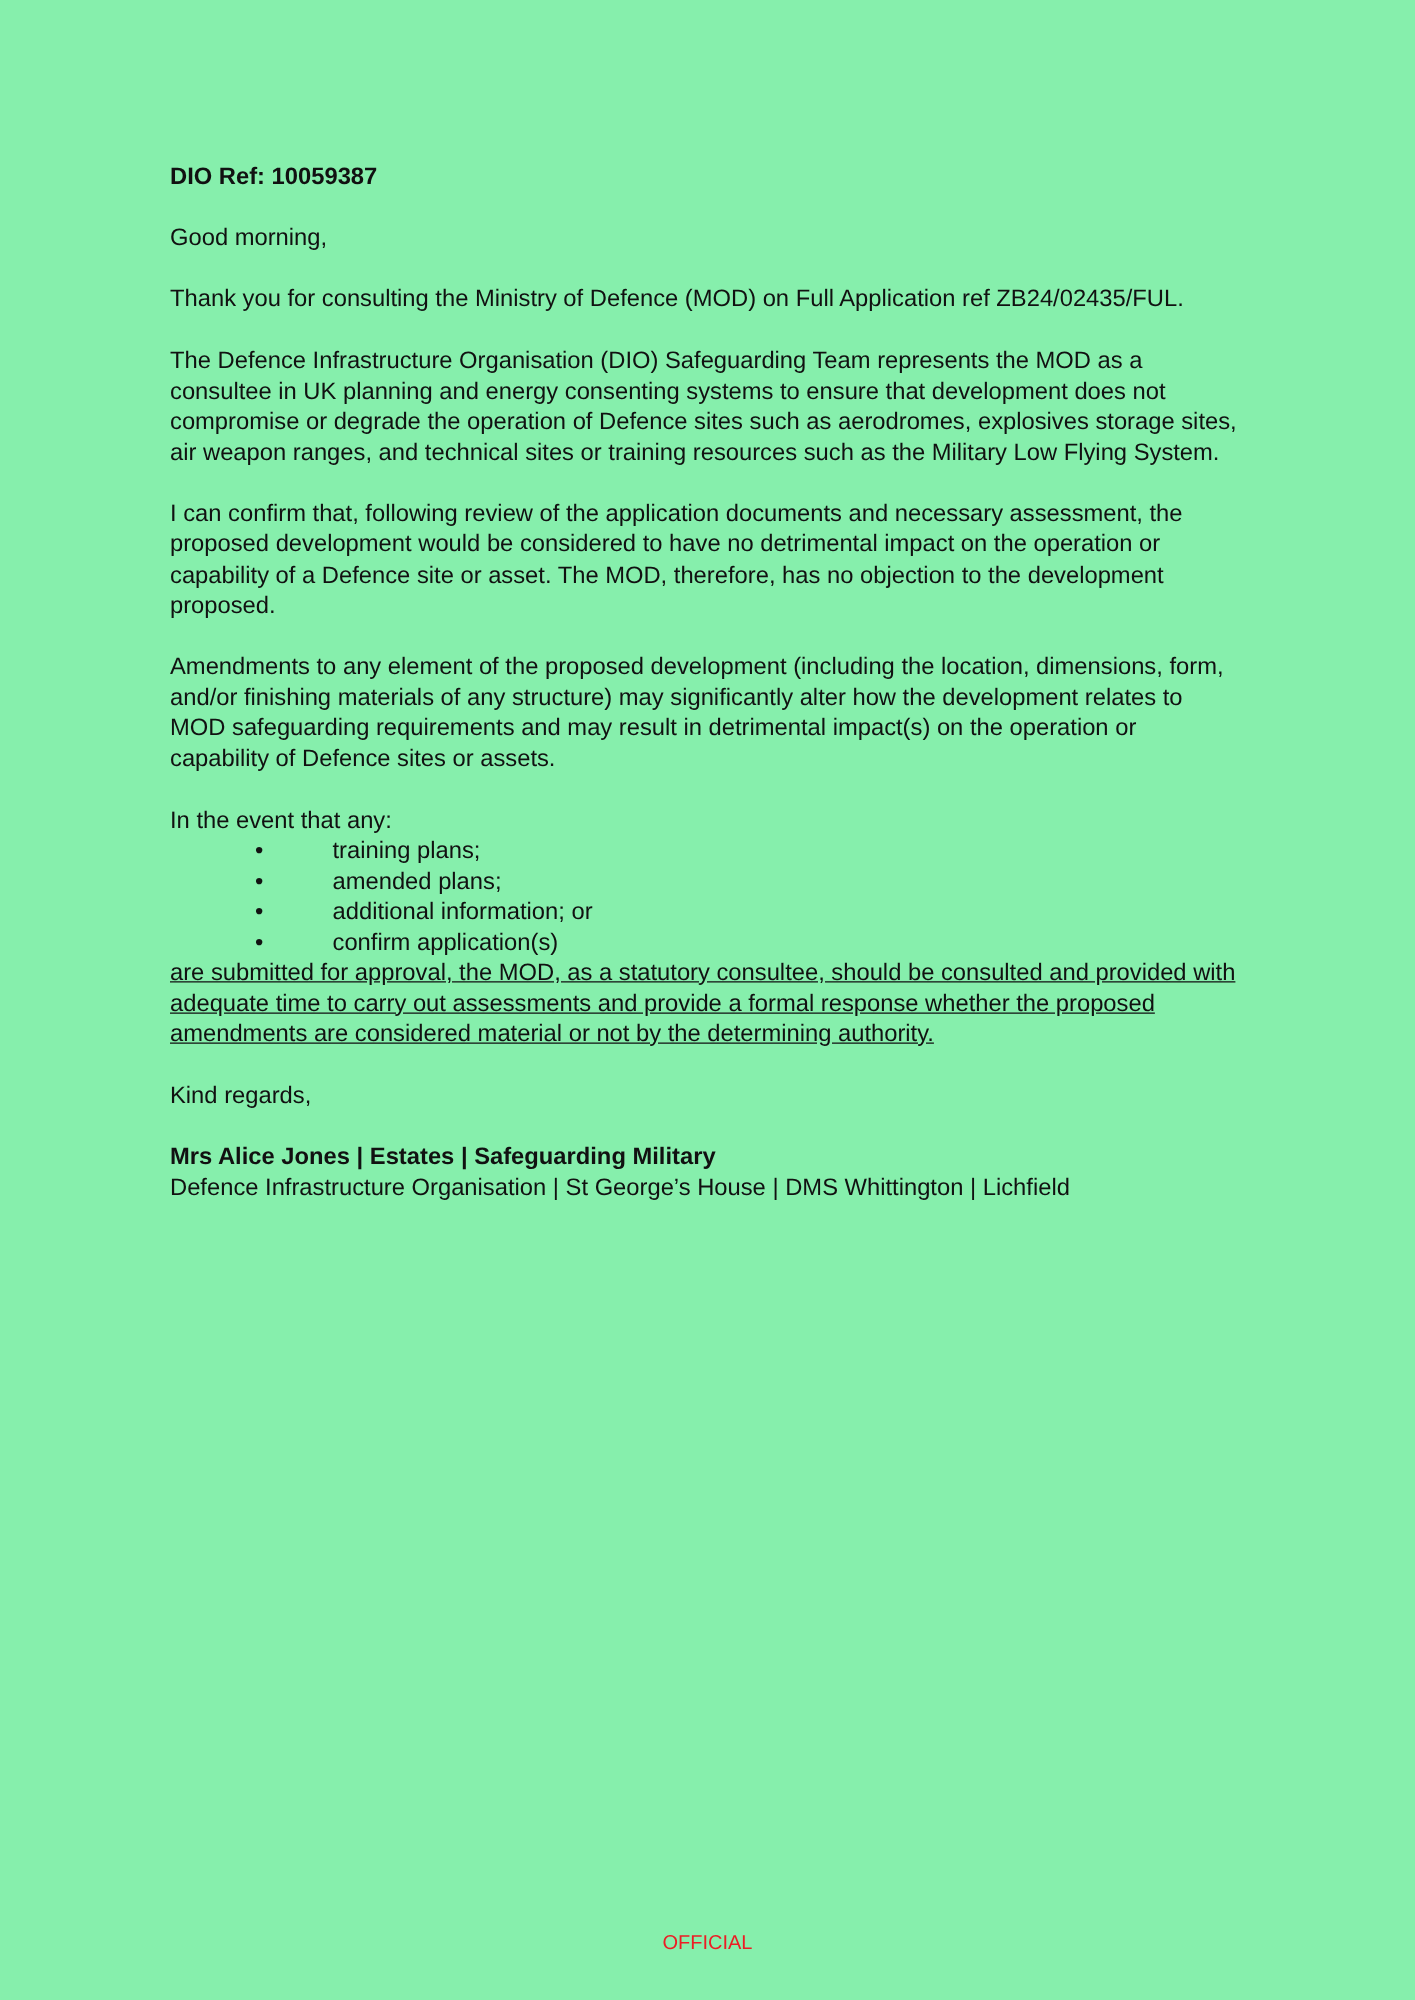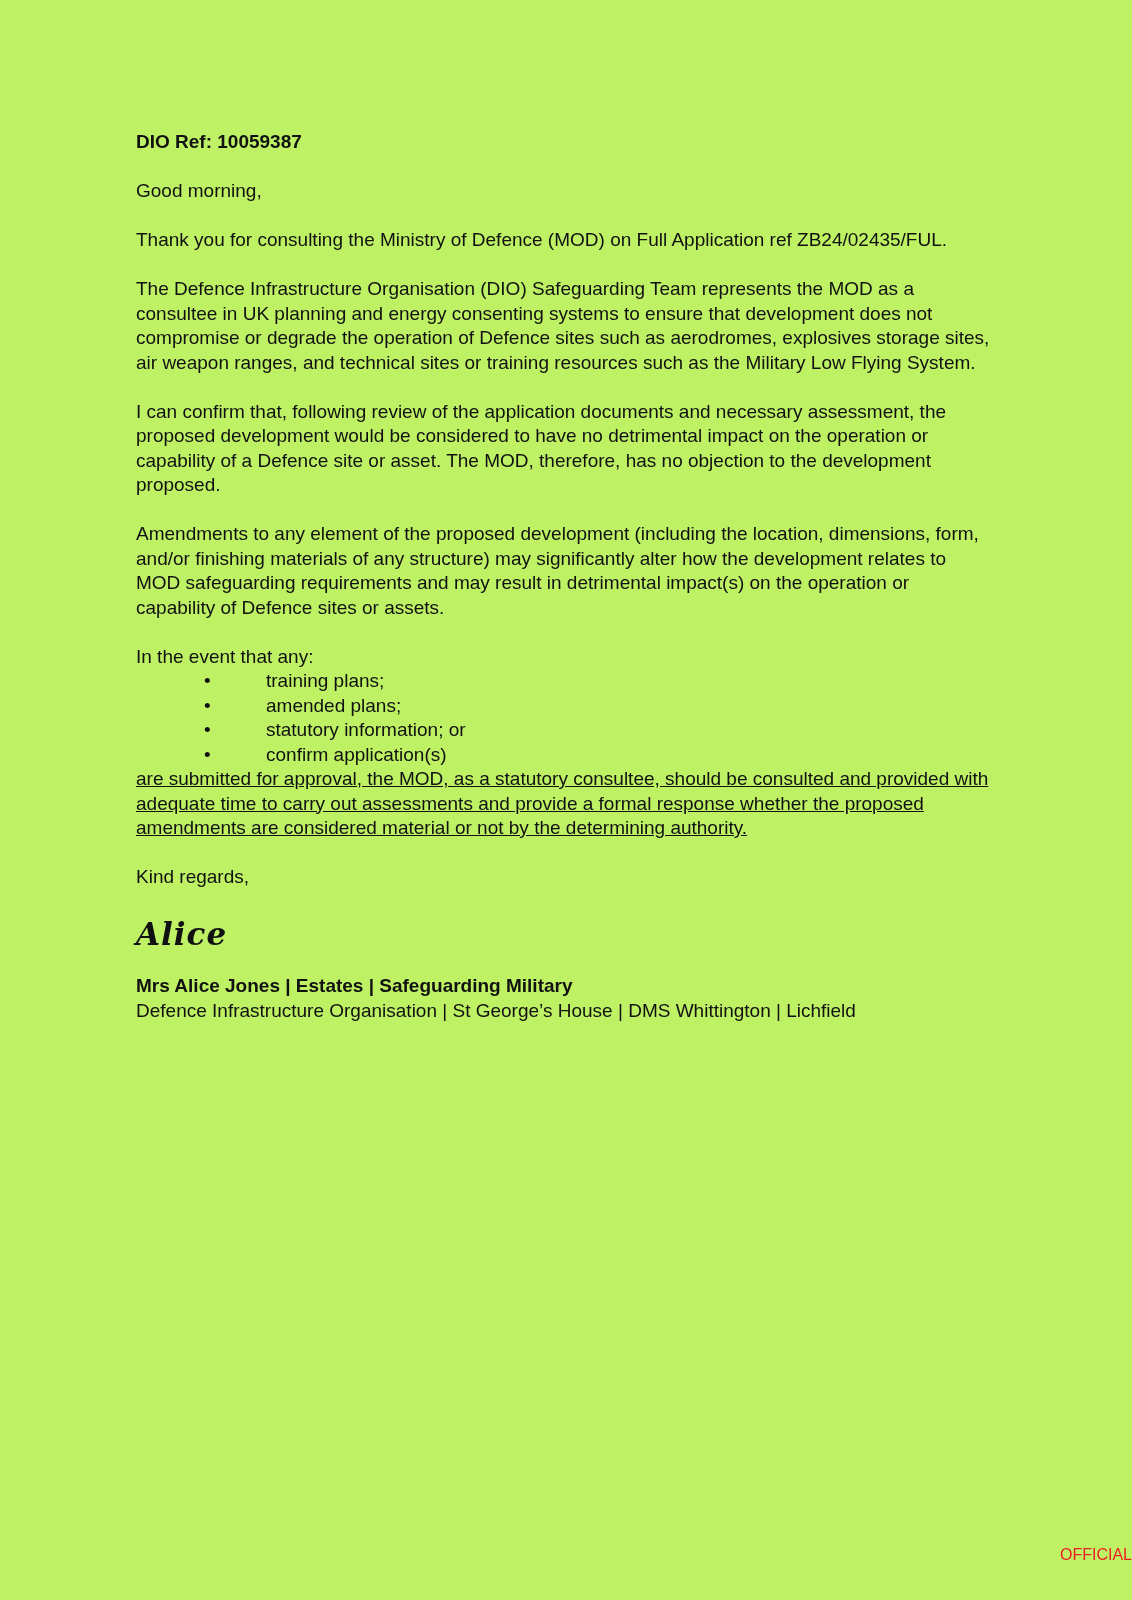--- a/index.html
+++ b/index.html
@@ -2,21 +2,21 @@
 <html><head>
 <meta charset="utf-8">
 <style>
   * { box-sizing: border-box; }
   html, body { margin: 0; padding: 0; background: #ffffff; }
   .page {
     position: relative;
     width: 1132px;
     height: 1600px;
     margin: 0 auto;
-    background: #bef264;
+    background: #86efac;
     font-family: "Liberation Sans", sans-serif;
     font-size: 19px;
     line-height: 24.5px;
     color: #111111;
   }
   .content { padding: 130px 140px 0 136px; }
   p { margin: 0 0 24.5px 0; }
   .bold { font-weight: 700; }
   .list-intro { margin-bottom: 0; }
   .bullets { margin: 0; padding: 0; }
@@ -32,21 +32,21 @@
     letter-spacing: 1px;
     margin: 4px 0 20px 0;
   }
   .signoff-name { margin-bottom: 0; font-weight: 700; }
   .signoff-org { margin-bottom: 0; }
   .footer {
     position: absolute;
     left: 0;
     right: 0;
     bottom: 36px;
-    text-align: right;
+    text-align: center;
     font-size: 16px;
     line-height: 18px;
   }
 </style>
 </head>
 <body>
 
 <div class="page">
   <div class="content">
 
@@ -69,33 +69,32 @@
       <div class="bullet-row">
         <span class="bullet-dot">•</span>
         <span>training plans;</span>
       </div>
       <div class="bullet-row">
         <span class="bullet-dot">•</span>
         <span>amended plans;</span>
       </div>
       <div class="bullet-row">
         <span class="bullet-dot">•</span>
-        <span>statutory information; or</span>
+        <span>additional information; or</span>
       </div>
       <div class="bullet-row">
         <span class="bullet-dot">•</span>
         <span>confirm application(s)</span>
       </div>
     </div>
 
     <p class="after-list">are submitted for approval, the MOD, as a statutory consultee, should be consulted and provided with adequate time to carry out assessments and provide a formal response whether the proposed amendments are considered material or not by the determining authority.</p>
 
     <p>Kind regards,</p>
 
-    <p class="signature">Alice</p>
 
     <p class="signoff-name">Mrs Alice Jones | Estates | Safeguarding Military</p>
     <p class="signoff-org">Defence Infrastructure Organisation | St George’s House | DMS Whittington | Lichfield</p>
 
   </div>
 
   <div class="footer" style="color: rgb(237, 28, 36);">OFFICIAL</div>
 </div>
 
 </body></html>

